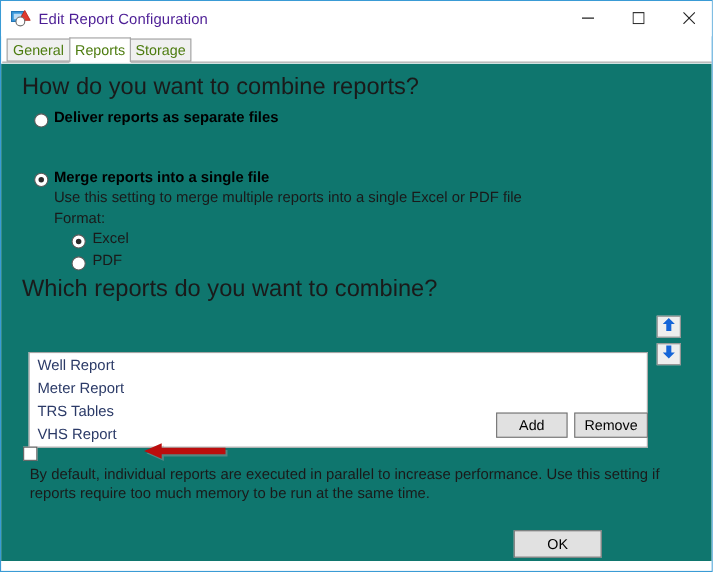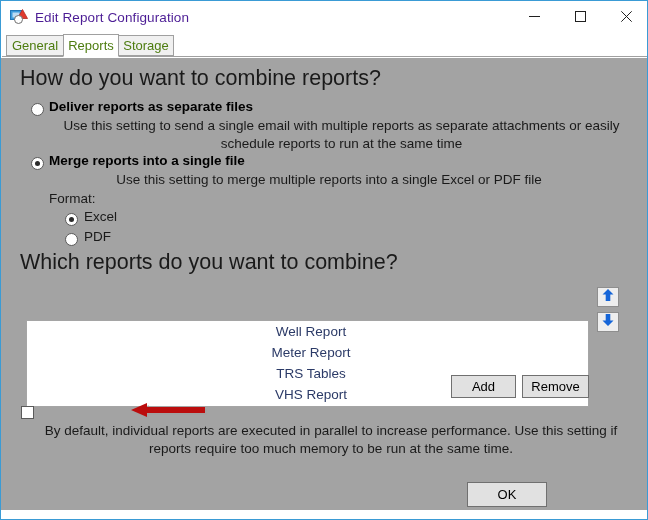--- a/index.html
+++ b/index.html
@@ -97,22 +97,21 @@
     background: #a0a0a0;
     z-index: 1;
   }
 
   
   .content {
     position: absolute;
     left: 0; top: 57px;
     width: 646px;
     height: 452px;
-    background: #a3a3a3;
-    text-align: center;
+    background: #0f766e;
   }
   .section-heading {
     position: absolute;
     font-size: 21.5px;
     font-weight: 400;
     color: #1a1a1a;
     white-space: nowrap;
   }
 
   
@@ -266,21 +265,20 @@
       <span>Storage</span>
     </div>
   </div>
 
   <div class="content">
 
     <div class="section-heading" style="left:19px; top:8px;">How do you want to combine reports?</div>
 
     <div class="radio" style="left:30px; top:45px;"></div>
     <div class="opt-title" style="left:48px; top:41px;">Deliver reports as separate files</div>
-    <div class="opt-desc" style="left:48px; top:59px; width:585px;">Use this setting to send a single email with multiple reports as separate attachments or easily schedule reports to run at the same time</div>
 
     <div class="radio checked" style="left:30px; top:99px;"></div>
     <div class="opt-title" style="left:48px; top:95px;">Merge reports into a single file</div>
     <div class="opt-desc" style="left:48px; top:113px; width:560px;">Use this setting to merge multiple reports into a single Excel or PDF file</div>
 
     <div class="plain-label" style="left:48px; top:133px;">Format:</div>
 
     <div class="radio checked" style="left:64px; top:155px;"></div>
     <div class="plain-label" style="left:83px; top:151px;">Excel</div>
 

